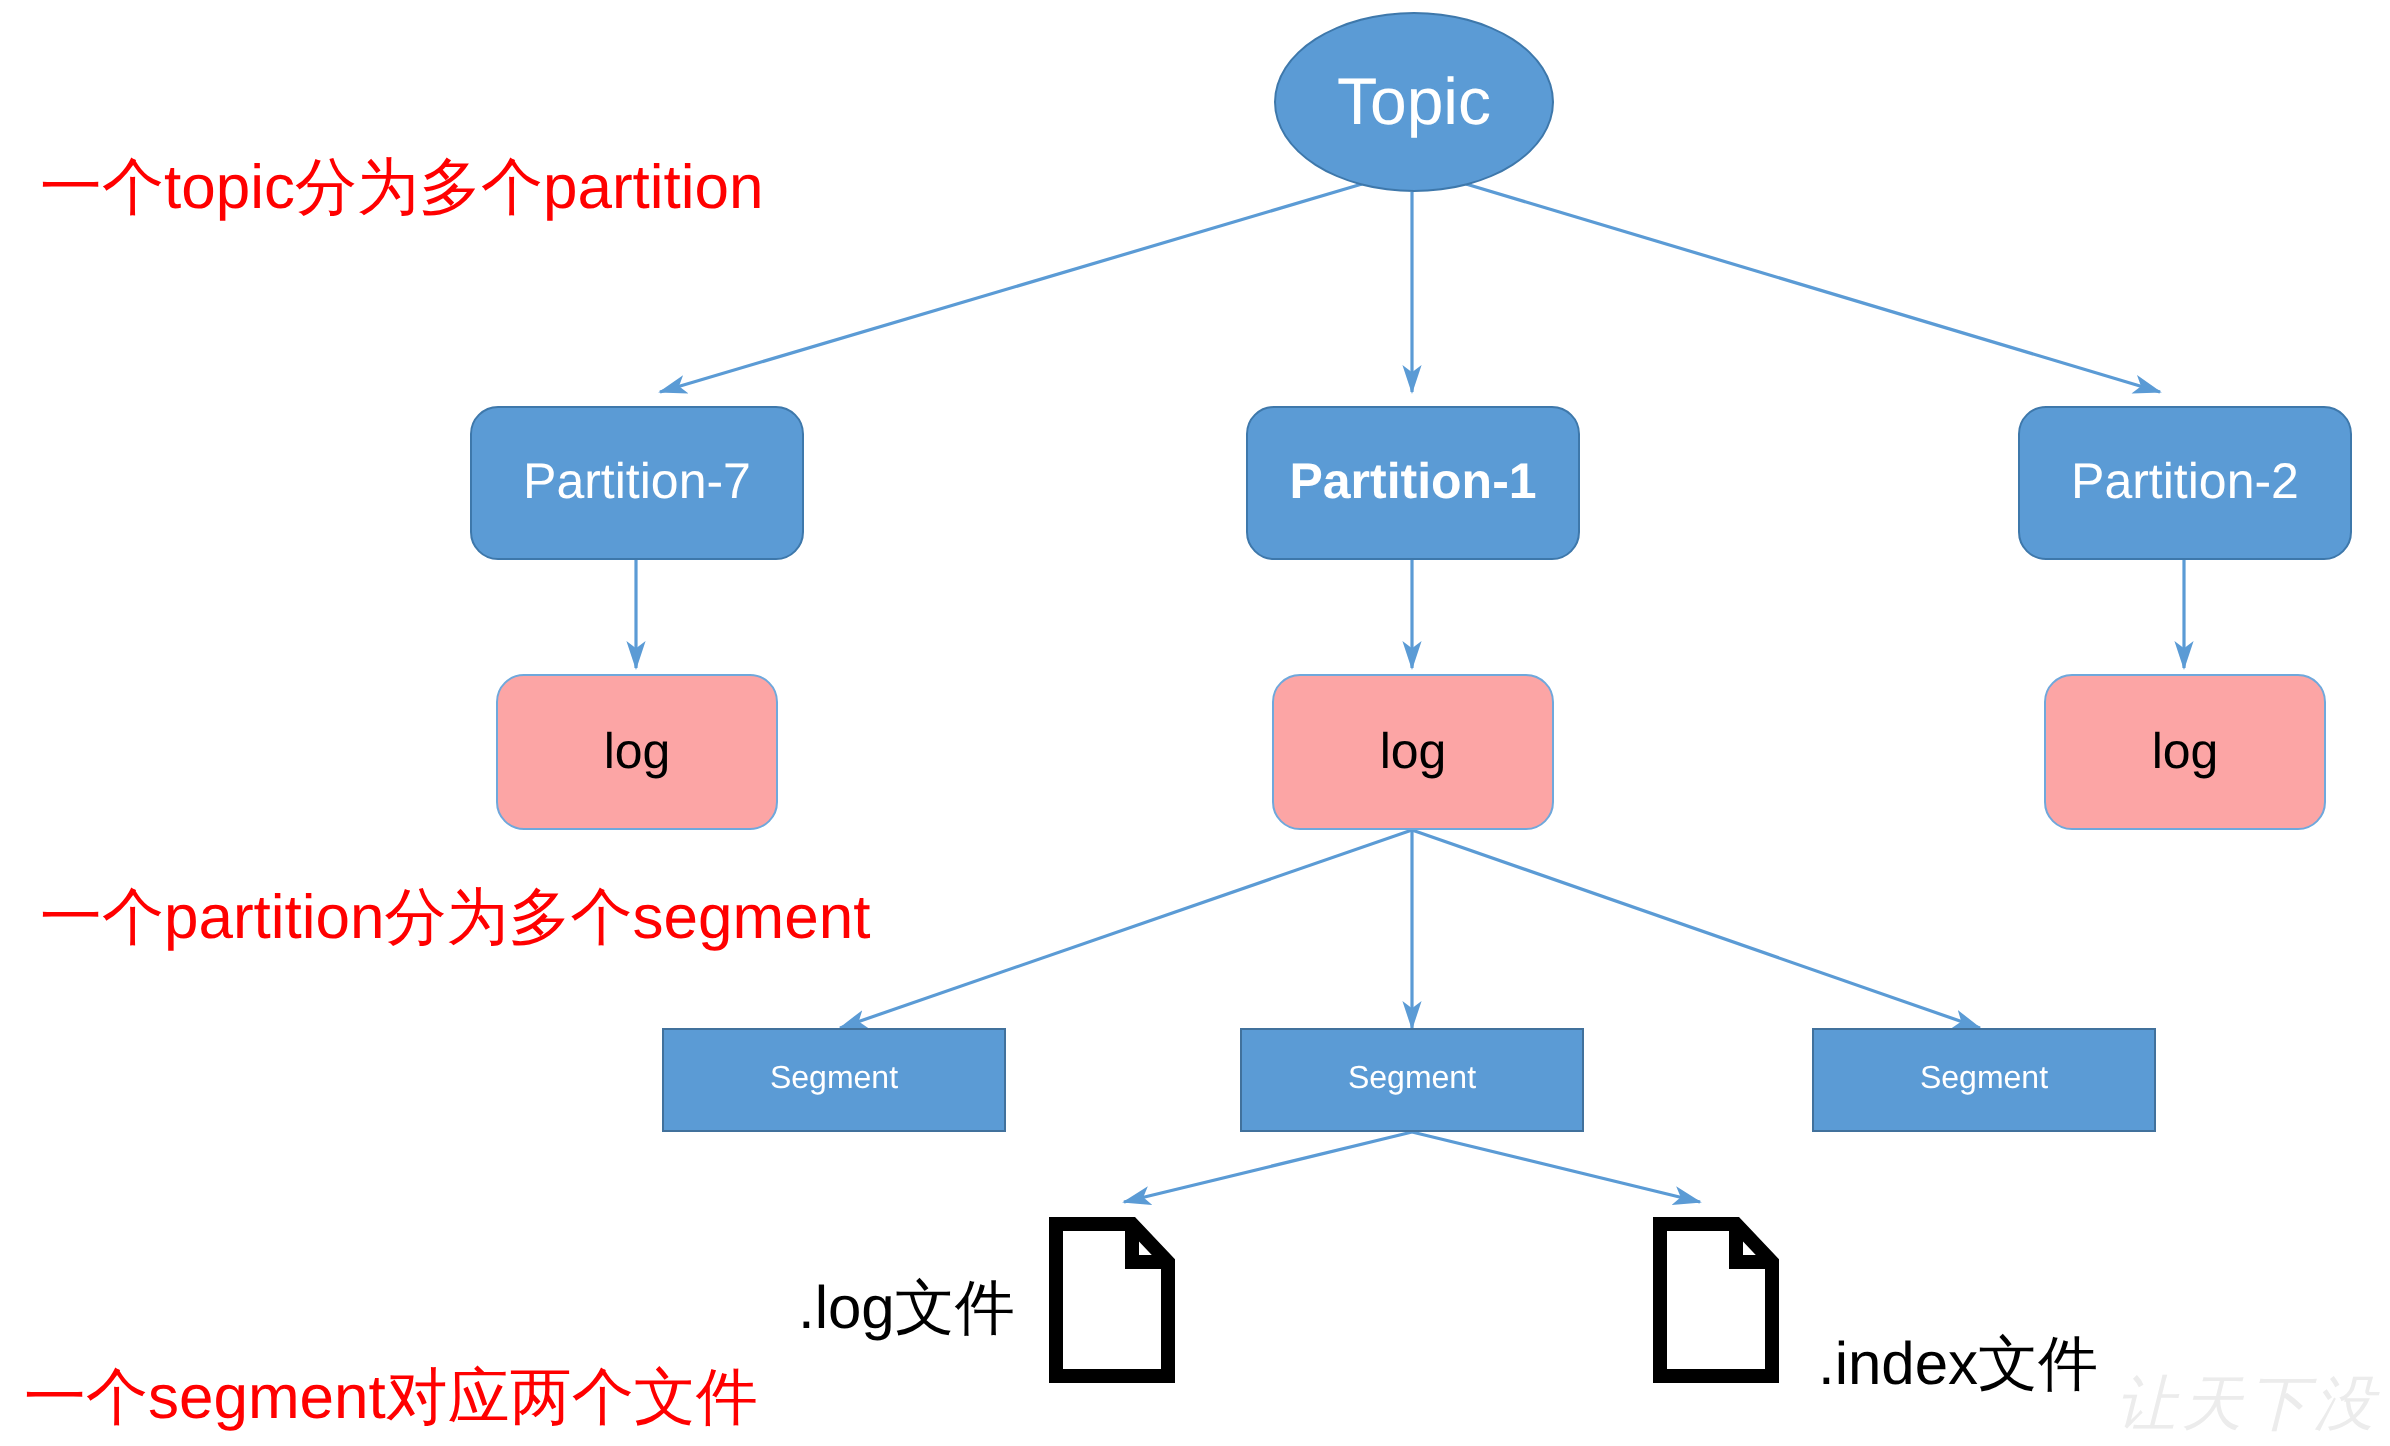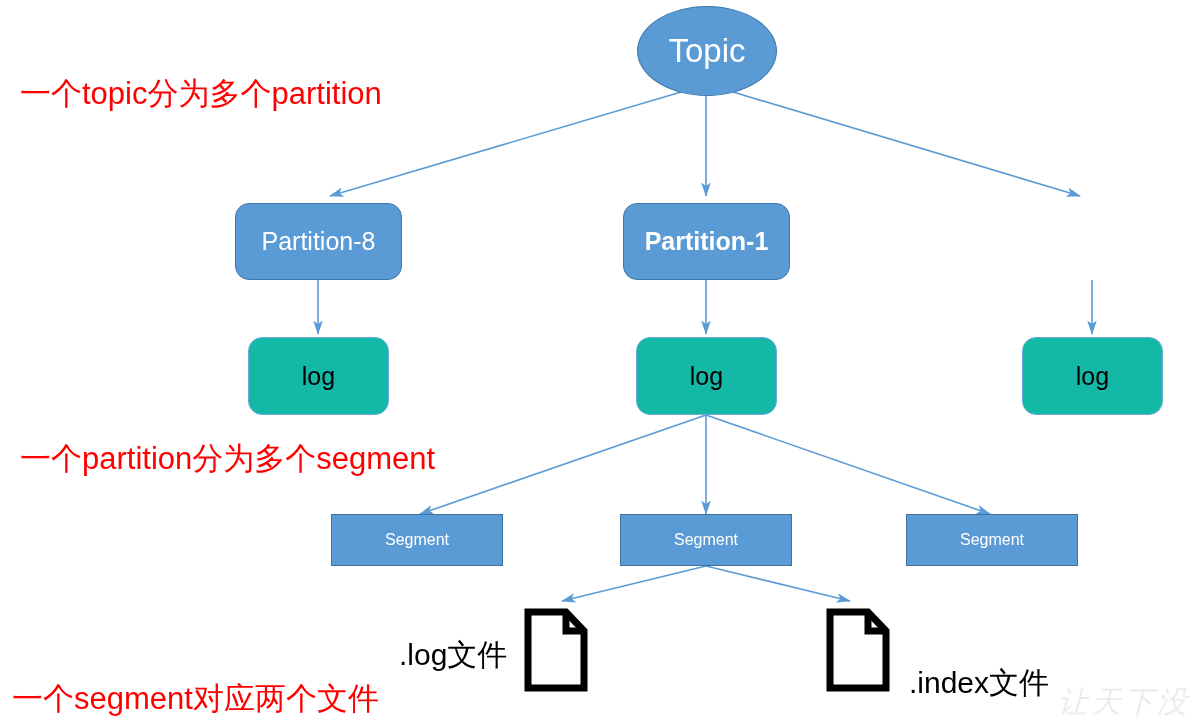--- a/index.html
+++ b/index.html
@@ -23,21 +23,21 @@
     font-size:33px;
   }
   .partition-node{
     background:#5B9BD5;
     border:1px solid #3E78AB;
     border-radius:14px;
     color:#ffffff;
     font-size:25px;
   }
   .log-node{
-    background:#14b8a6;
+    background:#fca5a5;
     border:1.6px solid #6FA8DC;
     border-radius:14px;
     color:#000000;
     font-size:25px;
   }
   .segment-node{
     background:#5B9BD5;
     border:1.5px solid #41719C;
     border-radius:0;
     color:#ffffff;
@@ -102,24 +102,27 @@
       <path d="M706,566 L562,601"></path>
       <path d="M706,566 L850,601"></path>
     </g>
   </svg>
 
   <div class="node ellipse-node" style="left:637px;top:6px;width:140px;height:90px;">
     <span>Topic</span>
   </div>
 
   <div class="node partition-node" style="left:235px;top:203px;width:167px;height:77px;">
-    <span>Partition-8</span>
+    <span>Partition-7</span>
   </div>
   <div class="node partition-node" style="left:623px;top:203px;width:167px;height:77px;font-weight:bold;">
     <span>Partition-1</span>
+  </div>
+  <div class="node partition-node" style="left:1009px;top:203px;width:167px;height:77px;">
+    <span>Partition-2</span>
   </div>
 
   <div class="node log-node" style="left:248px;top:337px;width:141px;height:78px;">
     <span>log</span>
   </div>
   <div class="node log-node" style="left:636px;top:337px;width:141px;height:78px;">
     <span>log</span>
   </div>
   <div class="node log-node" style="left:1022px;top:337px;width:141px;height:78px;">
     <span>log</span>

